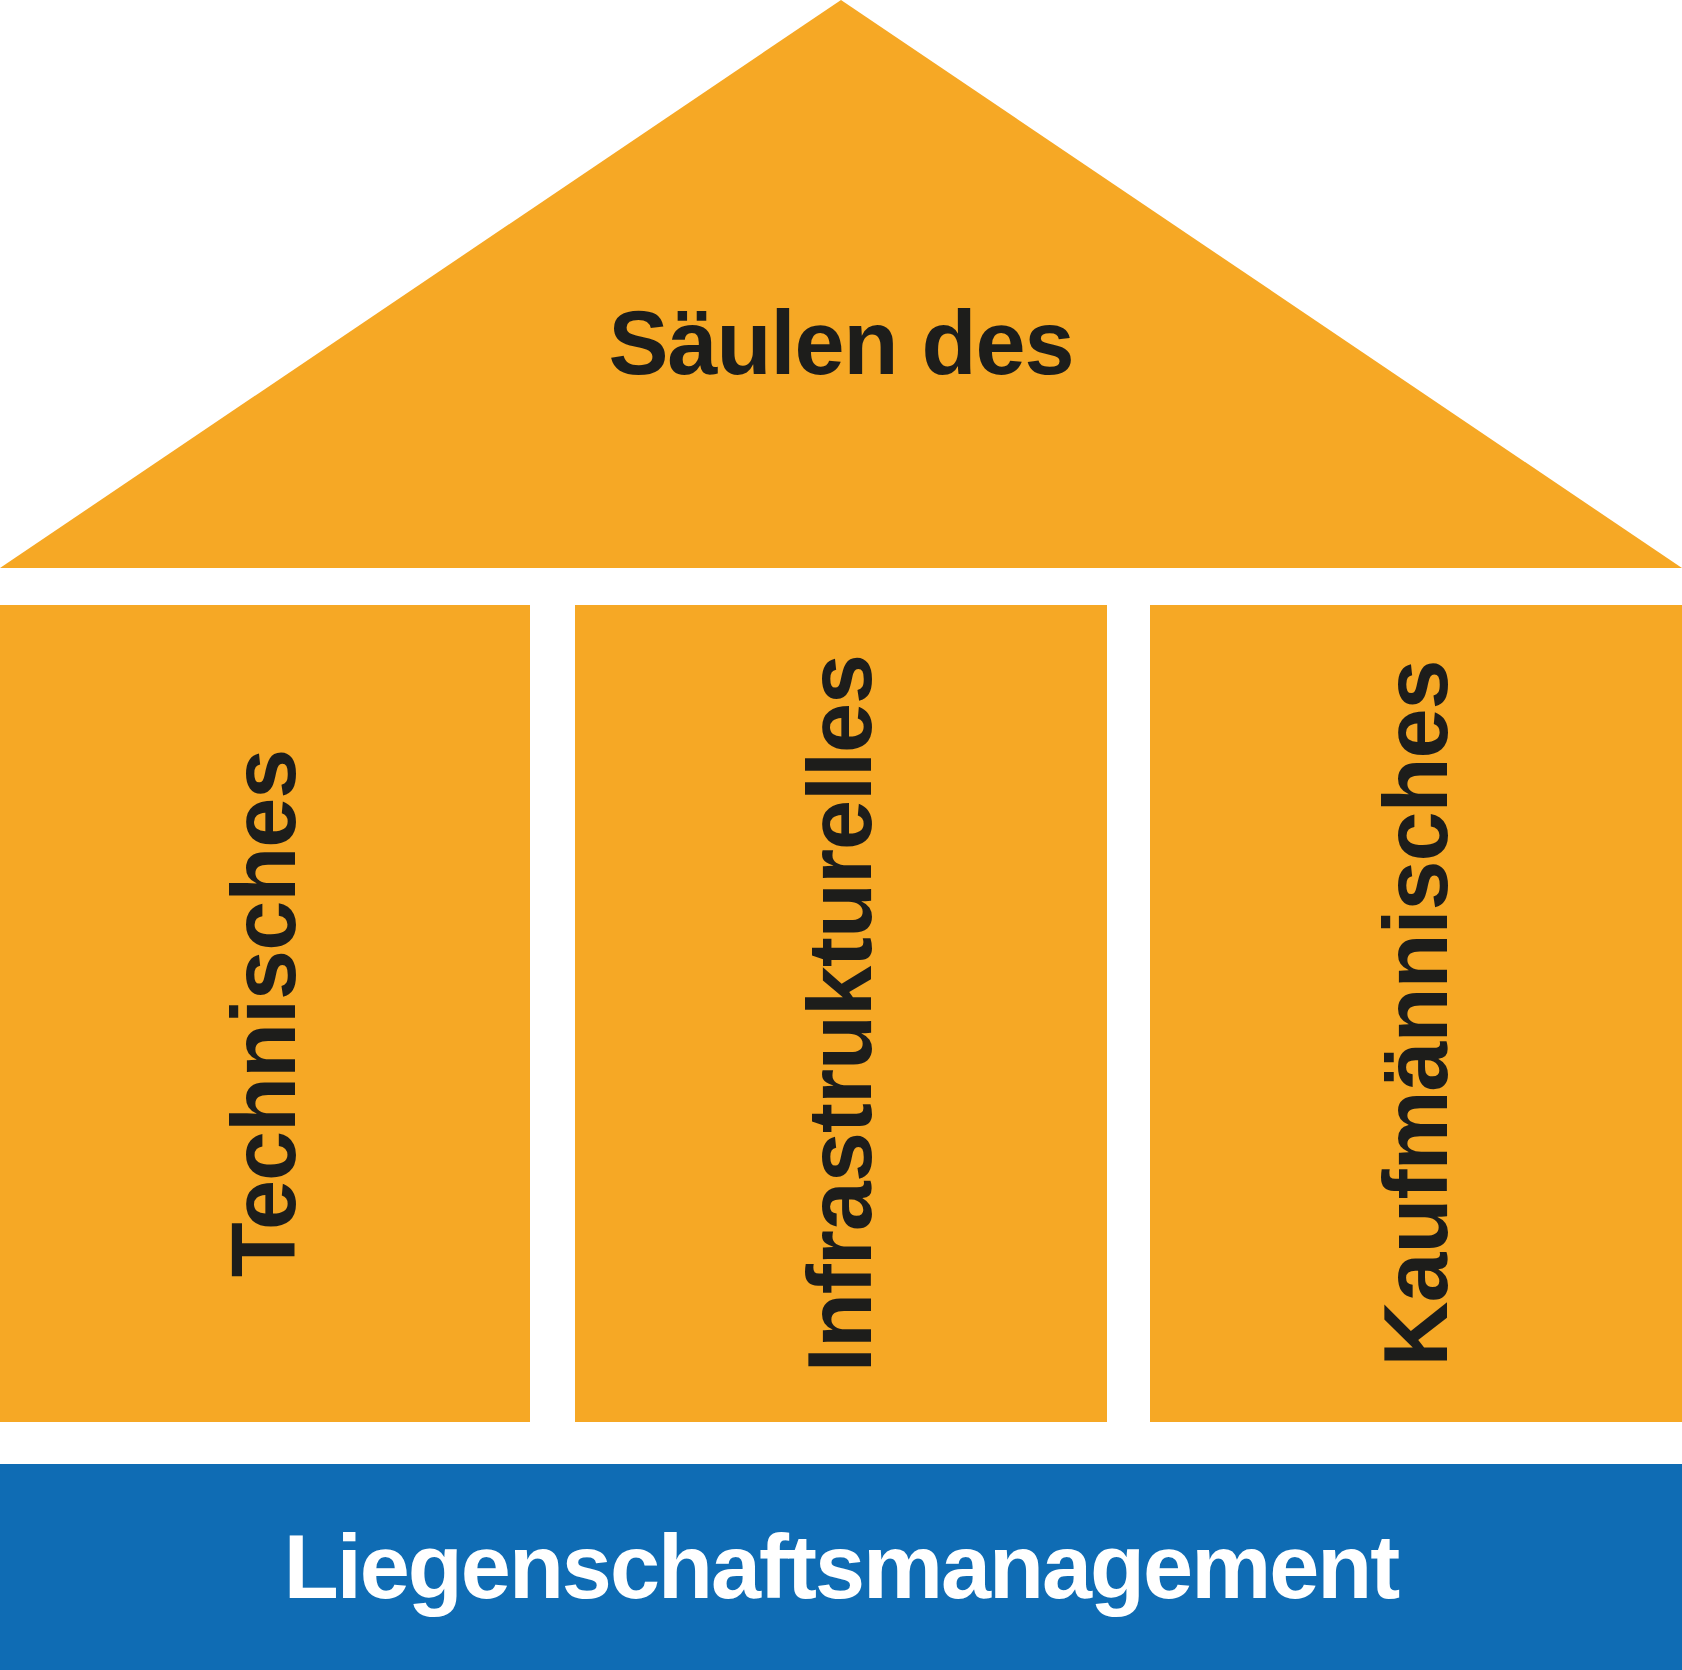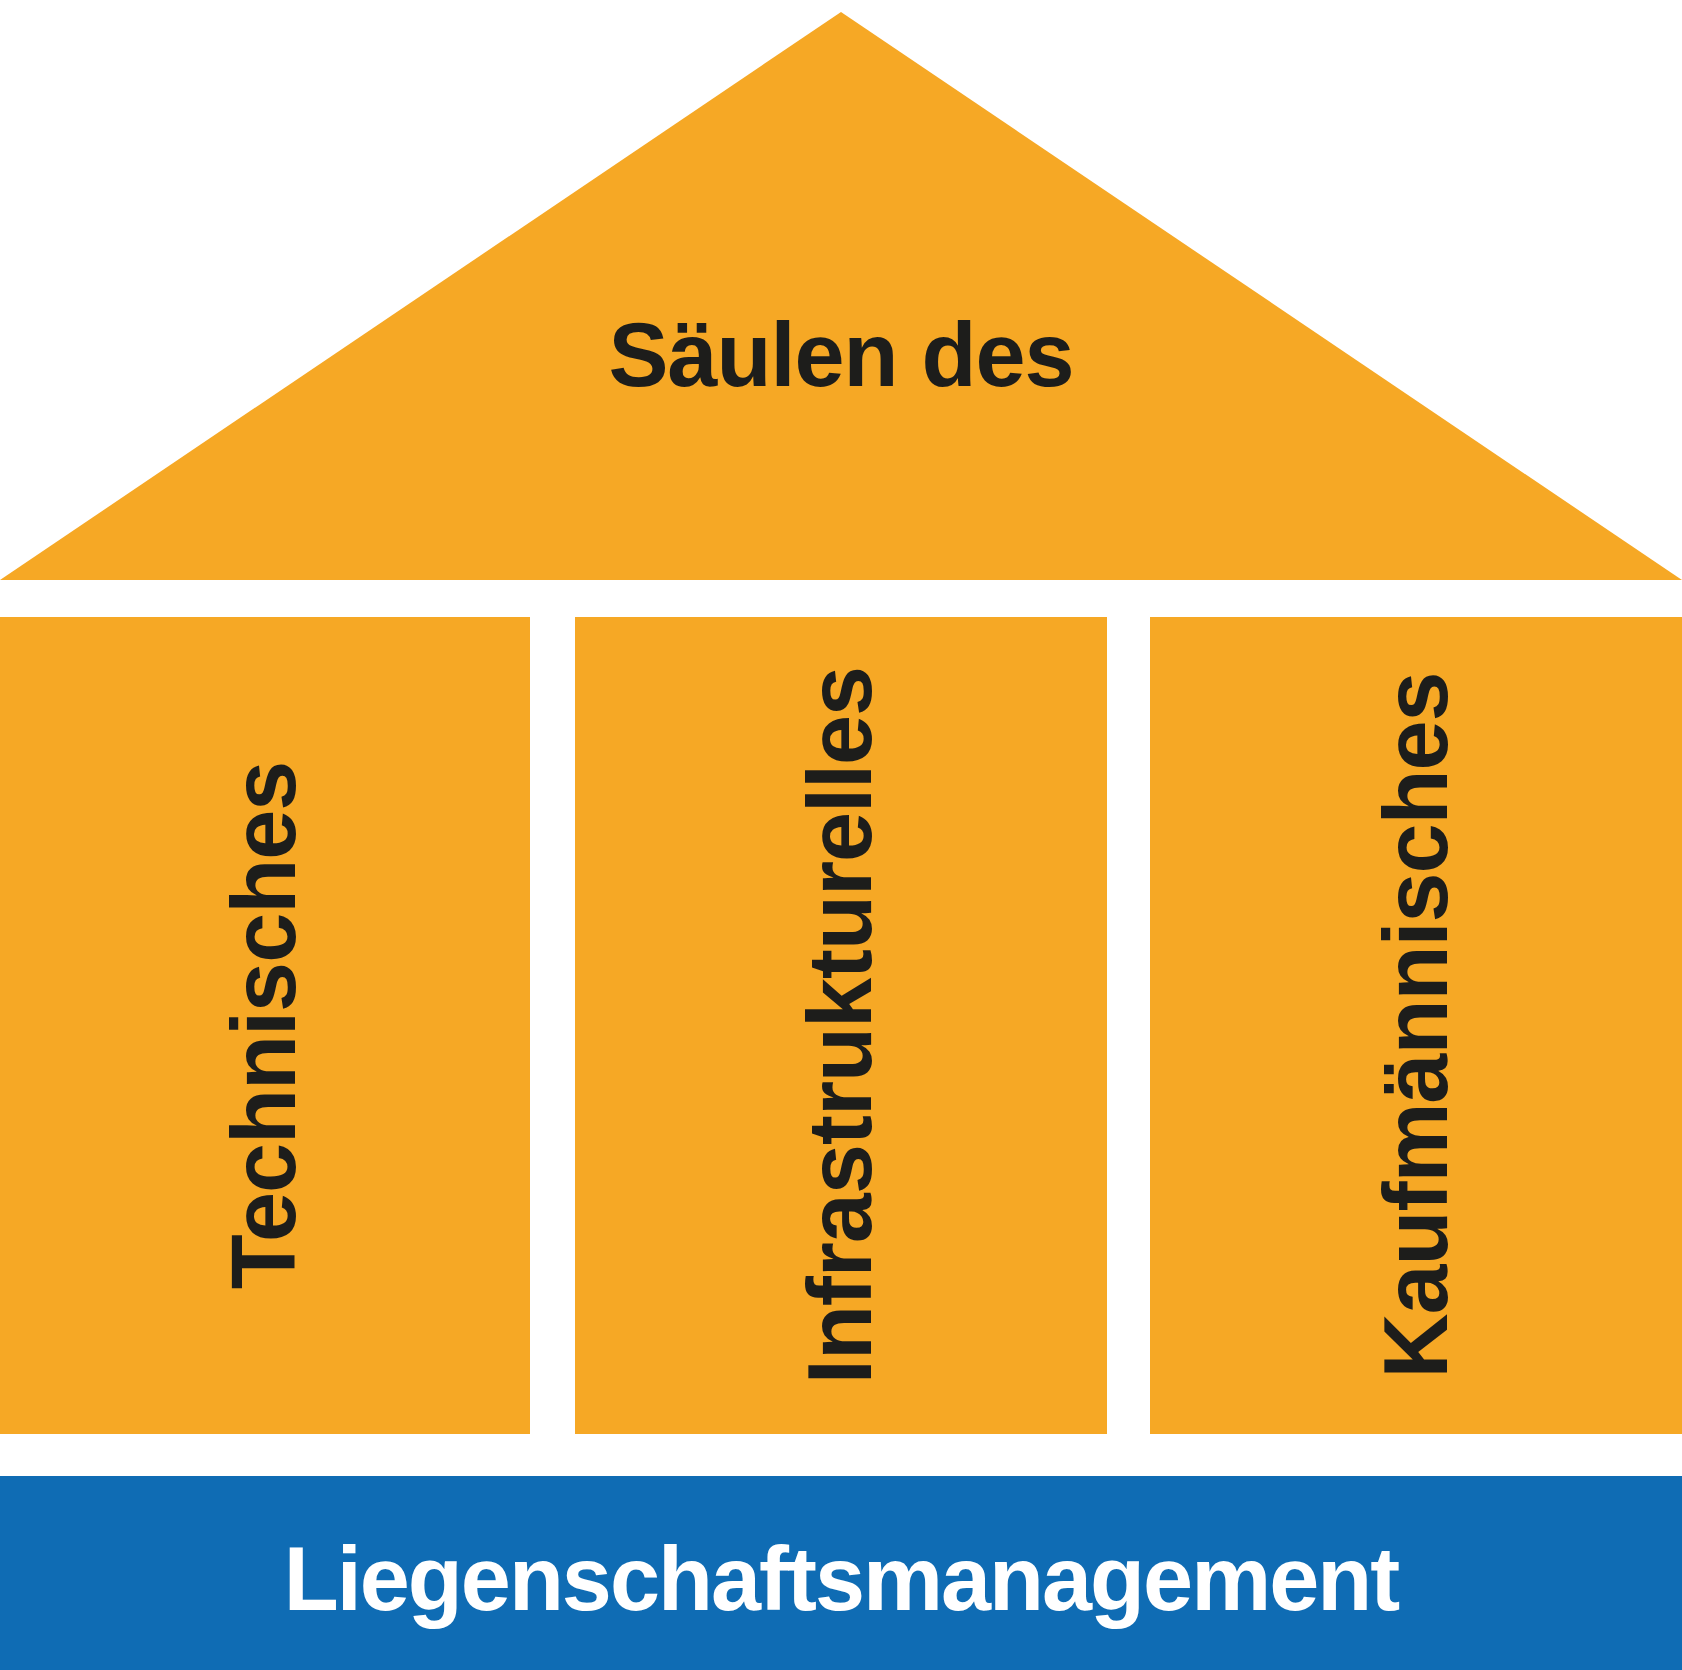--- a/index.html
+++ b/index.html
@@ -6,21 +6,21 @@
     --orange:#F6A825;
     --blue:#0F6CB4;
     --text-dark:#1D1D1B;
     --text-light:#FFFFFF;
   }
   html,body{margin:0;padding:0;background:#ffffff;}
   body{
     width:1682px;height:1670px;position:relative;overflow:hidden;
     font-family:"Liberation Sans", sans-serif;
   }
-  .stage{position:absolute;inset:0;margin-top:12px;}
+  .stage{position:absolute;inset:0;}
 
   
   .roof{
     position:absolute;left:0;top:0;width:1682px;height:568px;
     background:var(--orange);
     clip-path:polygon(50% 0%, 0% 100%, 100% 100%);
   }
   .roof-title{
     position:absolute;left:0;top:296px;width:100%;
     text-align:center;

